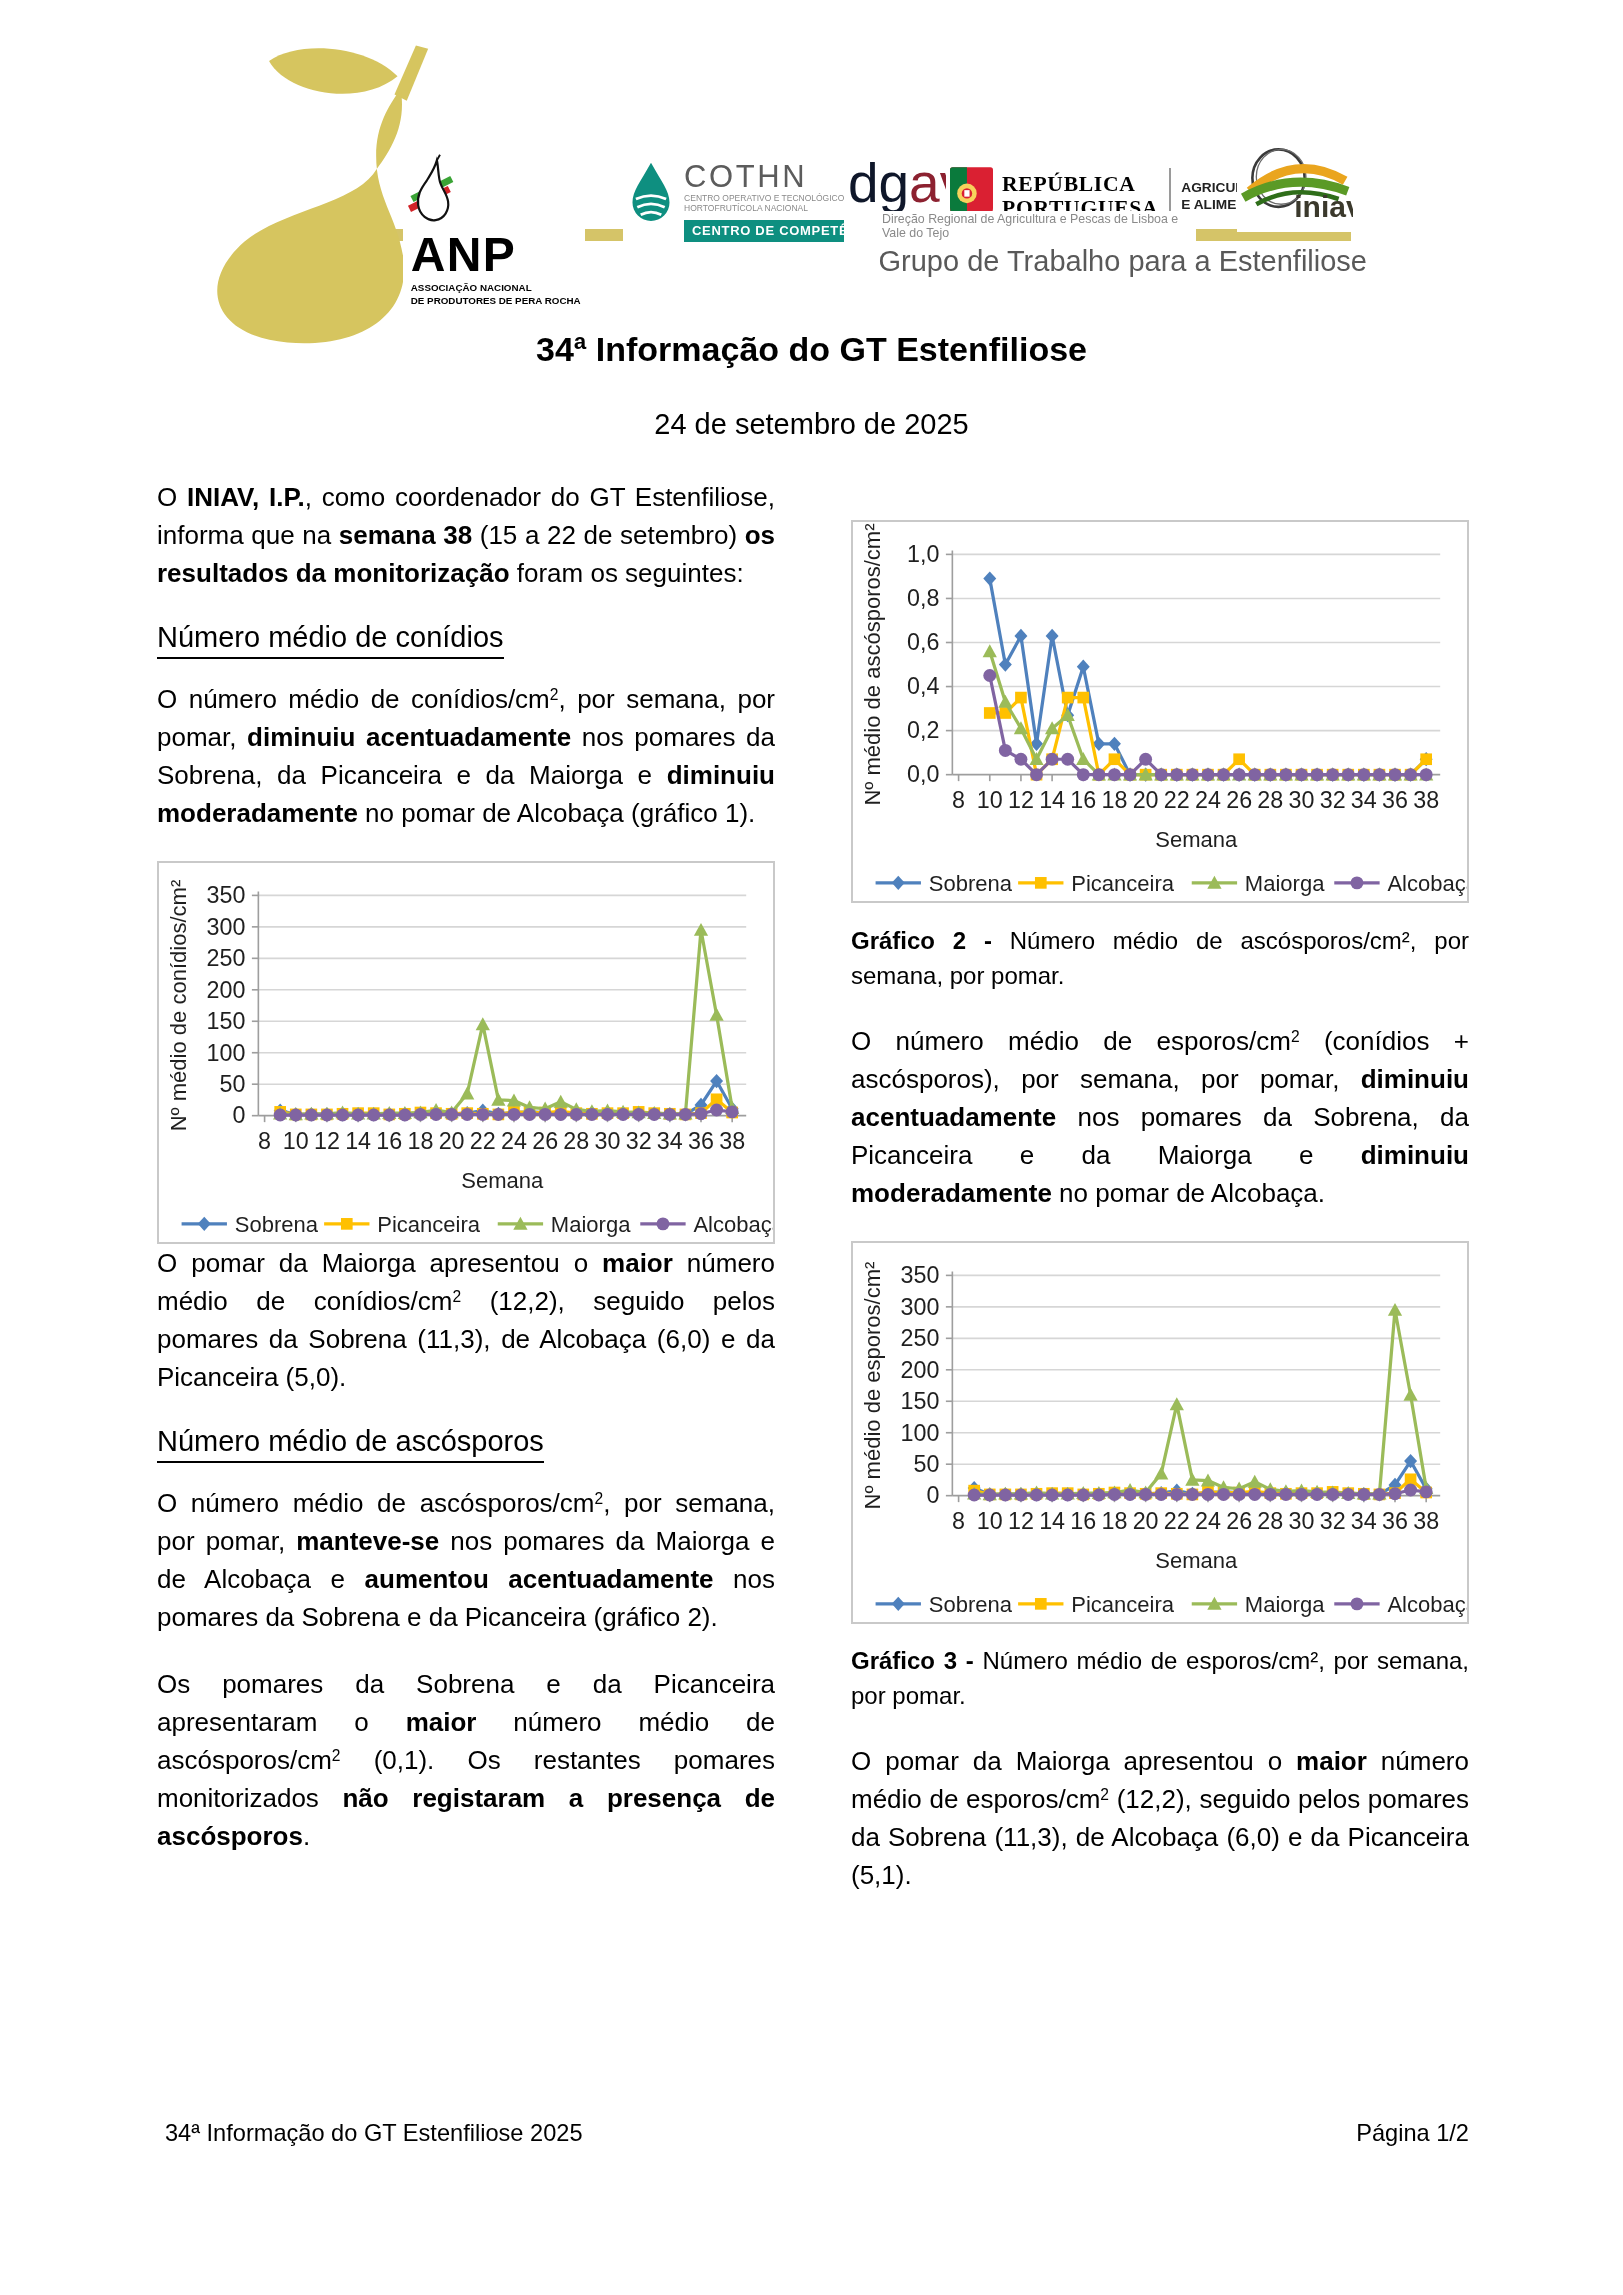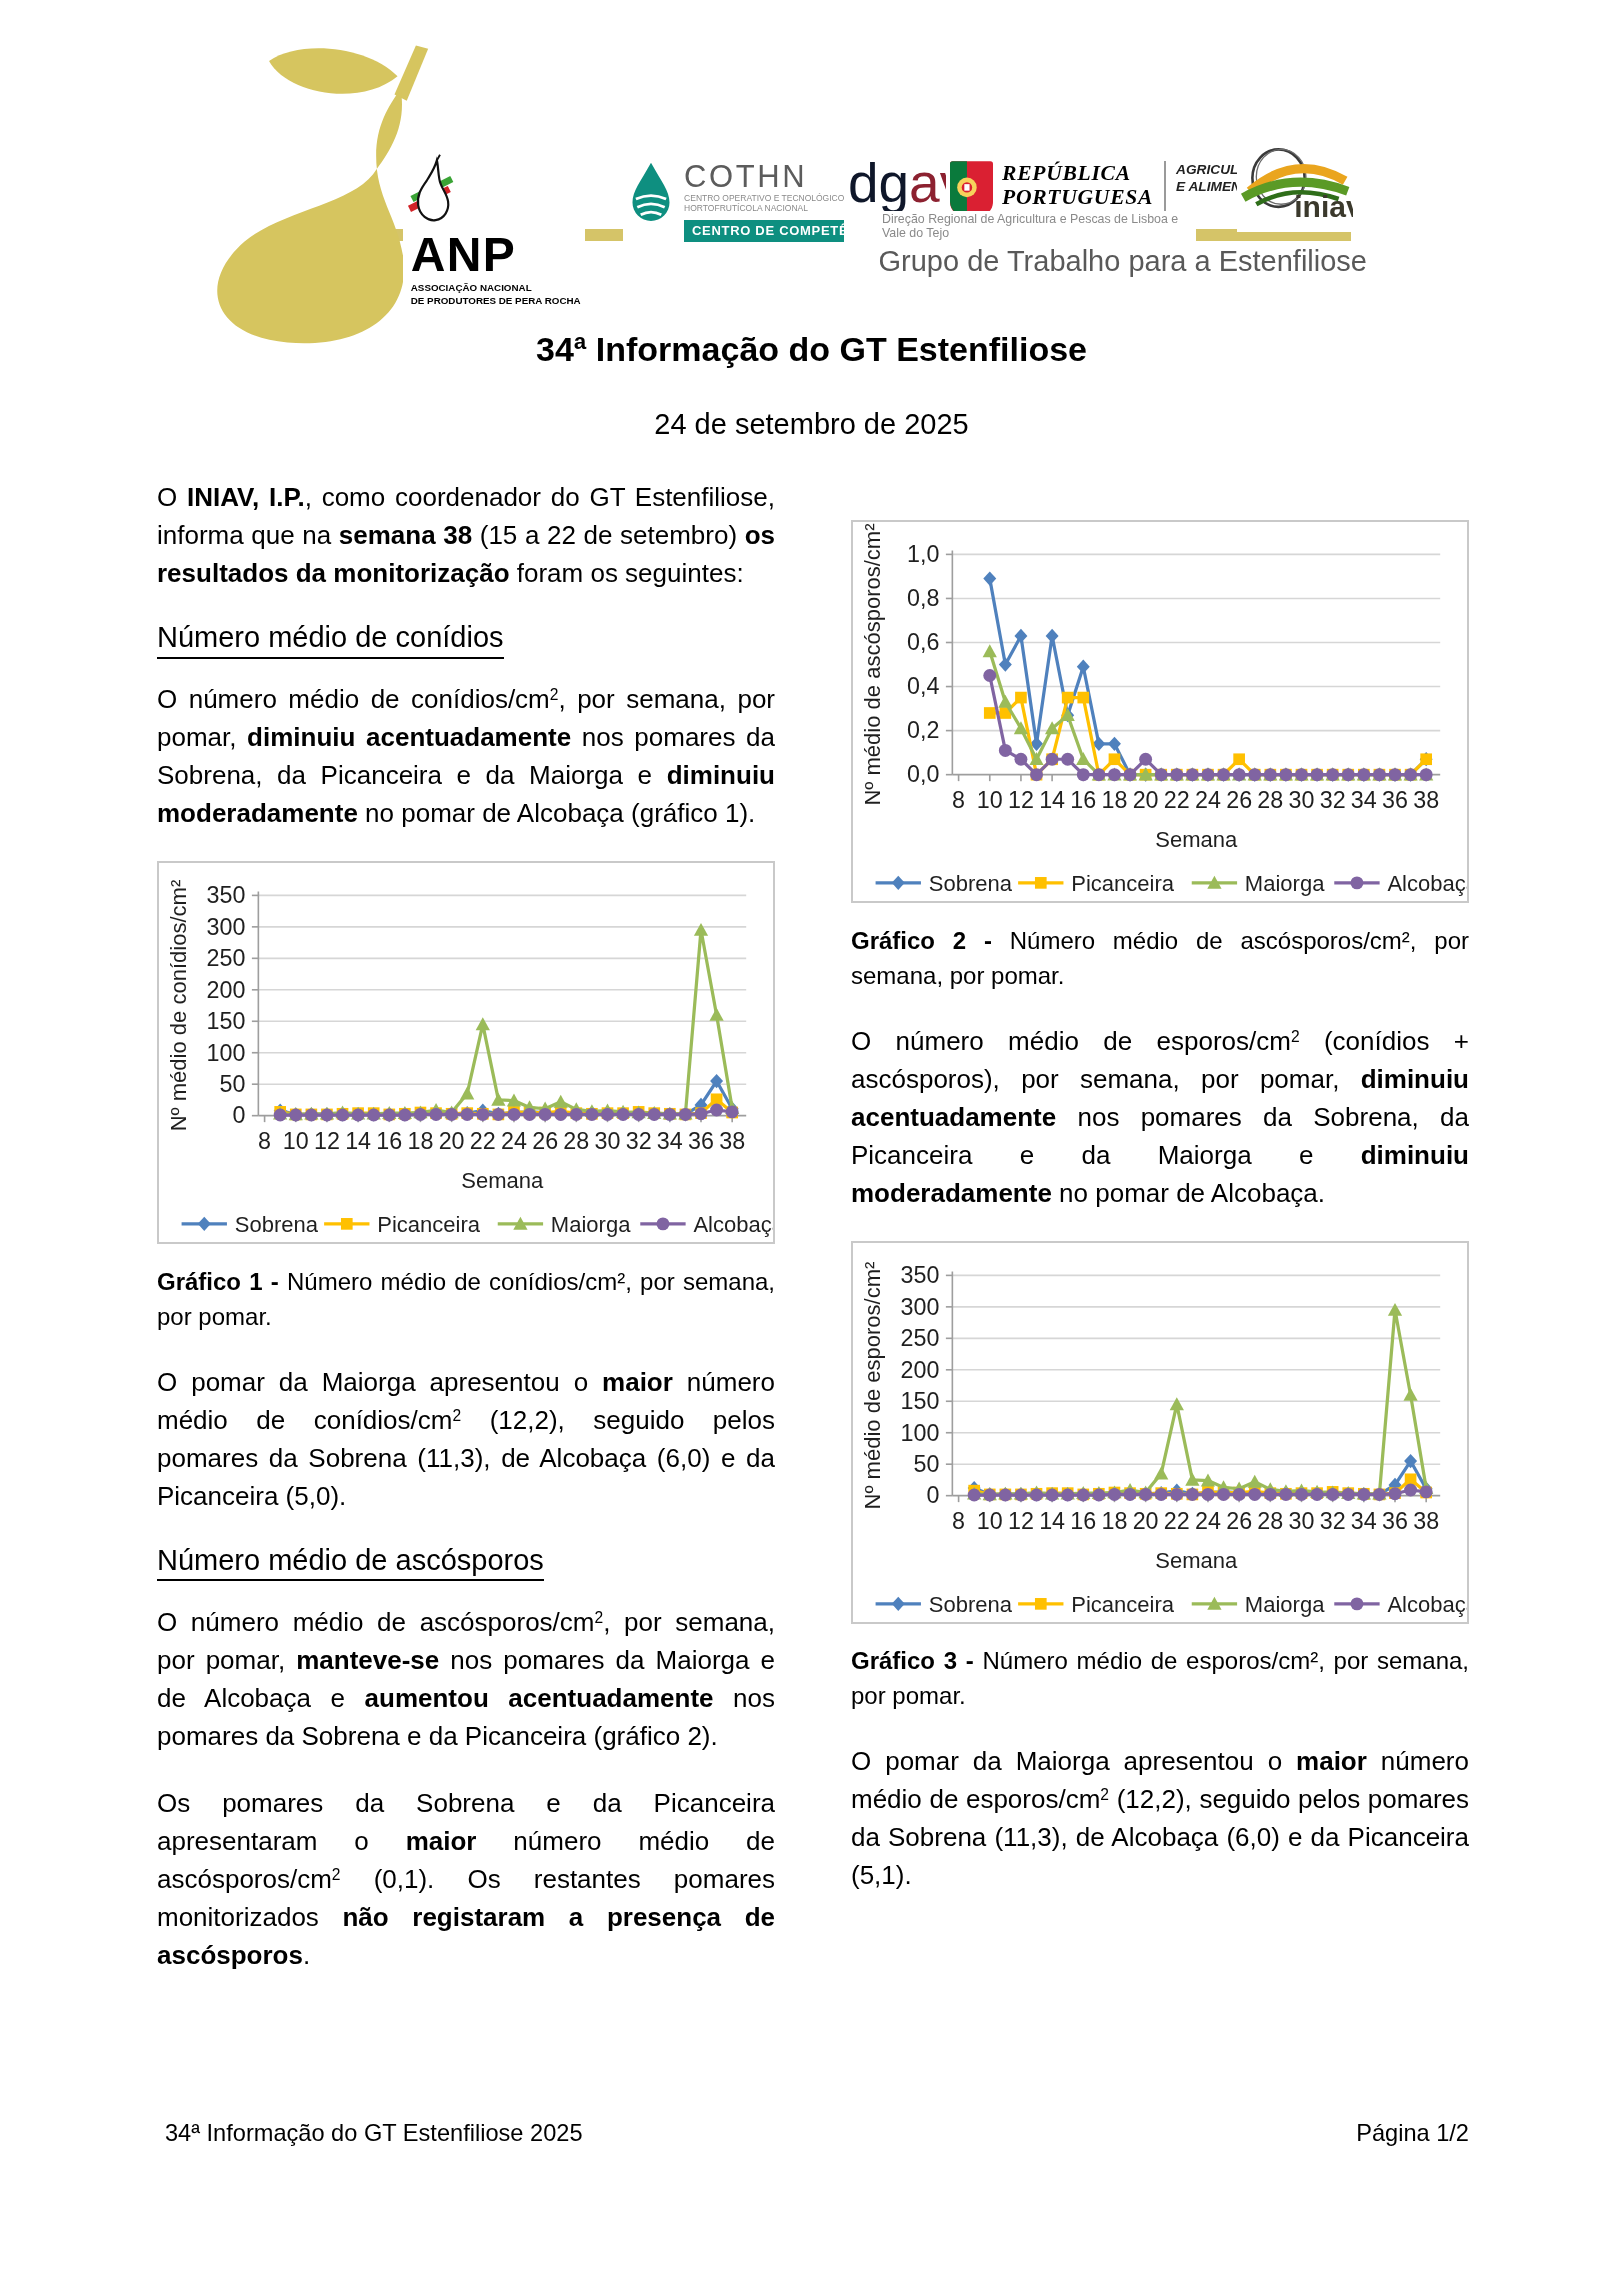--- a/index.html
+++ b/index.html
@@ -27,21 +27,21 @@
   .cothn-sub{font-size:8.5px;color:#8a8a8a;line-height:10.5px;}
   .cothn-badge{display:inline-block;margin-top:6.5px;background:#0e8f80;color:#fff;
     font-size:13px;font-weight:bold;padding:3.3px 7.9px;letter-spacing:0.7px;}
   
   .dgav{left:844px;top:156px;padding:1.3px 3.9px;}
   .dgav-word{font-size:55px;line-height:52px;font-weight:500;}
   .dgav-word .g{color:#0f172a;}
   .dgav-word .r{color:#8c2130;}
   .dgav-sub{font-size:9.8px;font-weight:bold;color:#8c2130;line-height:11.8px;margin-left:55px;}
   
-  .republica{left:946px;top:158px;display:flex;align-items:flex-start;padding:2.6px 3.9px;font-style:italic;}
+  .republica{left:946px;top:164px;display:flex;align-items:center;padding:2.6px 3.9px;}
   .rep-flag{width:43px;height:58px;}
   .rep-text{margin-left:9.2px;font-family:"Liberation Serif",serif;font-weight:bold;
     font-size:21.6px;line-height:24px;letter-spacing:0.7px;}
   .rep-divider{width:2px;height:55px;background:#9a9a9a;margin:0 10.5px;}
   .rep-dept{font-size:13.7px;font-weight:bold;line-height:17px;color:#222;}
   .rep-caption{position:absolute;left:882px;top:211px;width:314px;font-size:12.4px;
     color:#8a8a8a;z-index:4;background:#fff;padding:1.3px 0;}
   
   .iniav{left:1237px;top:139px;padding:1.3px;}
   .iniav svg{width:115px;height:88px;}
@@ -354,21 +354,20 @@
         <rect x="279.5" y="548" width="18" height="18" fill="#FFC000"></rect>
         <text x="335.5" y="569" class="legend-label">Picanceira</text>
         <line x1="521.5" y1="557" x2="591.5" y2="557" stroke="#9BBB59" stroke-width="5"></line>
         <path d="M 556.5 546 L 567.5 566 L 545.5 566 Z" fill="#9BBB59"></path>
         <text x="603.5" y="569" class="legend-label">Maiorga</text>
         <line x1="741.5" y1="557" x2="811.5" y2="557" stroke="#8064A2" stroke-width="5"></line>
         <circle cx="776.5" cy="557" r="10" fill="#8064A2"></circle>
         <text x="823.5" y="569" class="legend-label">Alcobaça</text>
       </svg>
   </figure>
-  <p class="caption"><span class="b">Gráfico 1 - </span><span>Número médio de conídios/cm², por semana, por pomar.</span></p>
   <p><span>O pomar da Maiorga apresentou o </span><span class="b">maior</span><span> número médio de conídios/cm</span><sup>2</sup><span> (12,2), seguido pelos pomares da Sobrena (11,3), de Alcobaça (6,0) e da Picanceira (5,0).</span></p>
   <h2 class="section"><span>Número médio de ascósporos</span></h2>
   <p><span>O número médio de ascósporos/cm</span><sup>2</sup><span>, por semana, por pomar, </span><span class="b">manteve-se</span><span> nos pomares da Maiorga e de Alcobaça e </span><span class="b">aumentou acentuadamente</span><span> nos pomares da Sobrena e da Picanceira (gráfico 2).</span></p>
   <p><span>Os pomares da Sobrena e da Picanceira apresentaram o </span><span class="b">maior</span><span> número médio de ascósporos/cm</span><sup>2</sup><span> (0,1). Os restantes pomares monitorizados </span><span class="b">não registaram a presença de ascósporos</span><span>.</span></p>
 </div>
 
 <div class="col col-right">
   <figure class="chart">
     <svg viewBox="0 0 945 585">
         <line x1="142" y1="390" x2="152" y2="390" stroke="#9e9e9e" stroke-width="2.5"></line>

